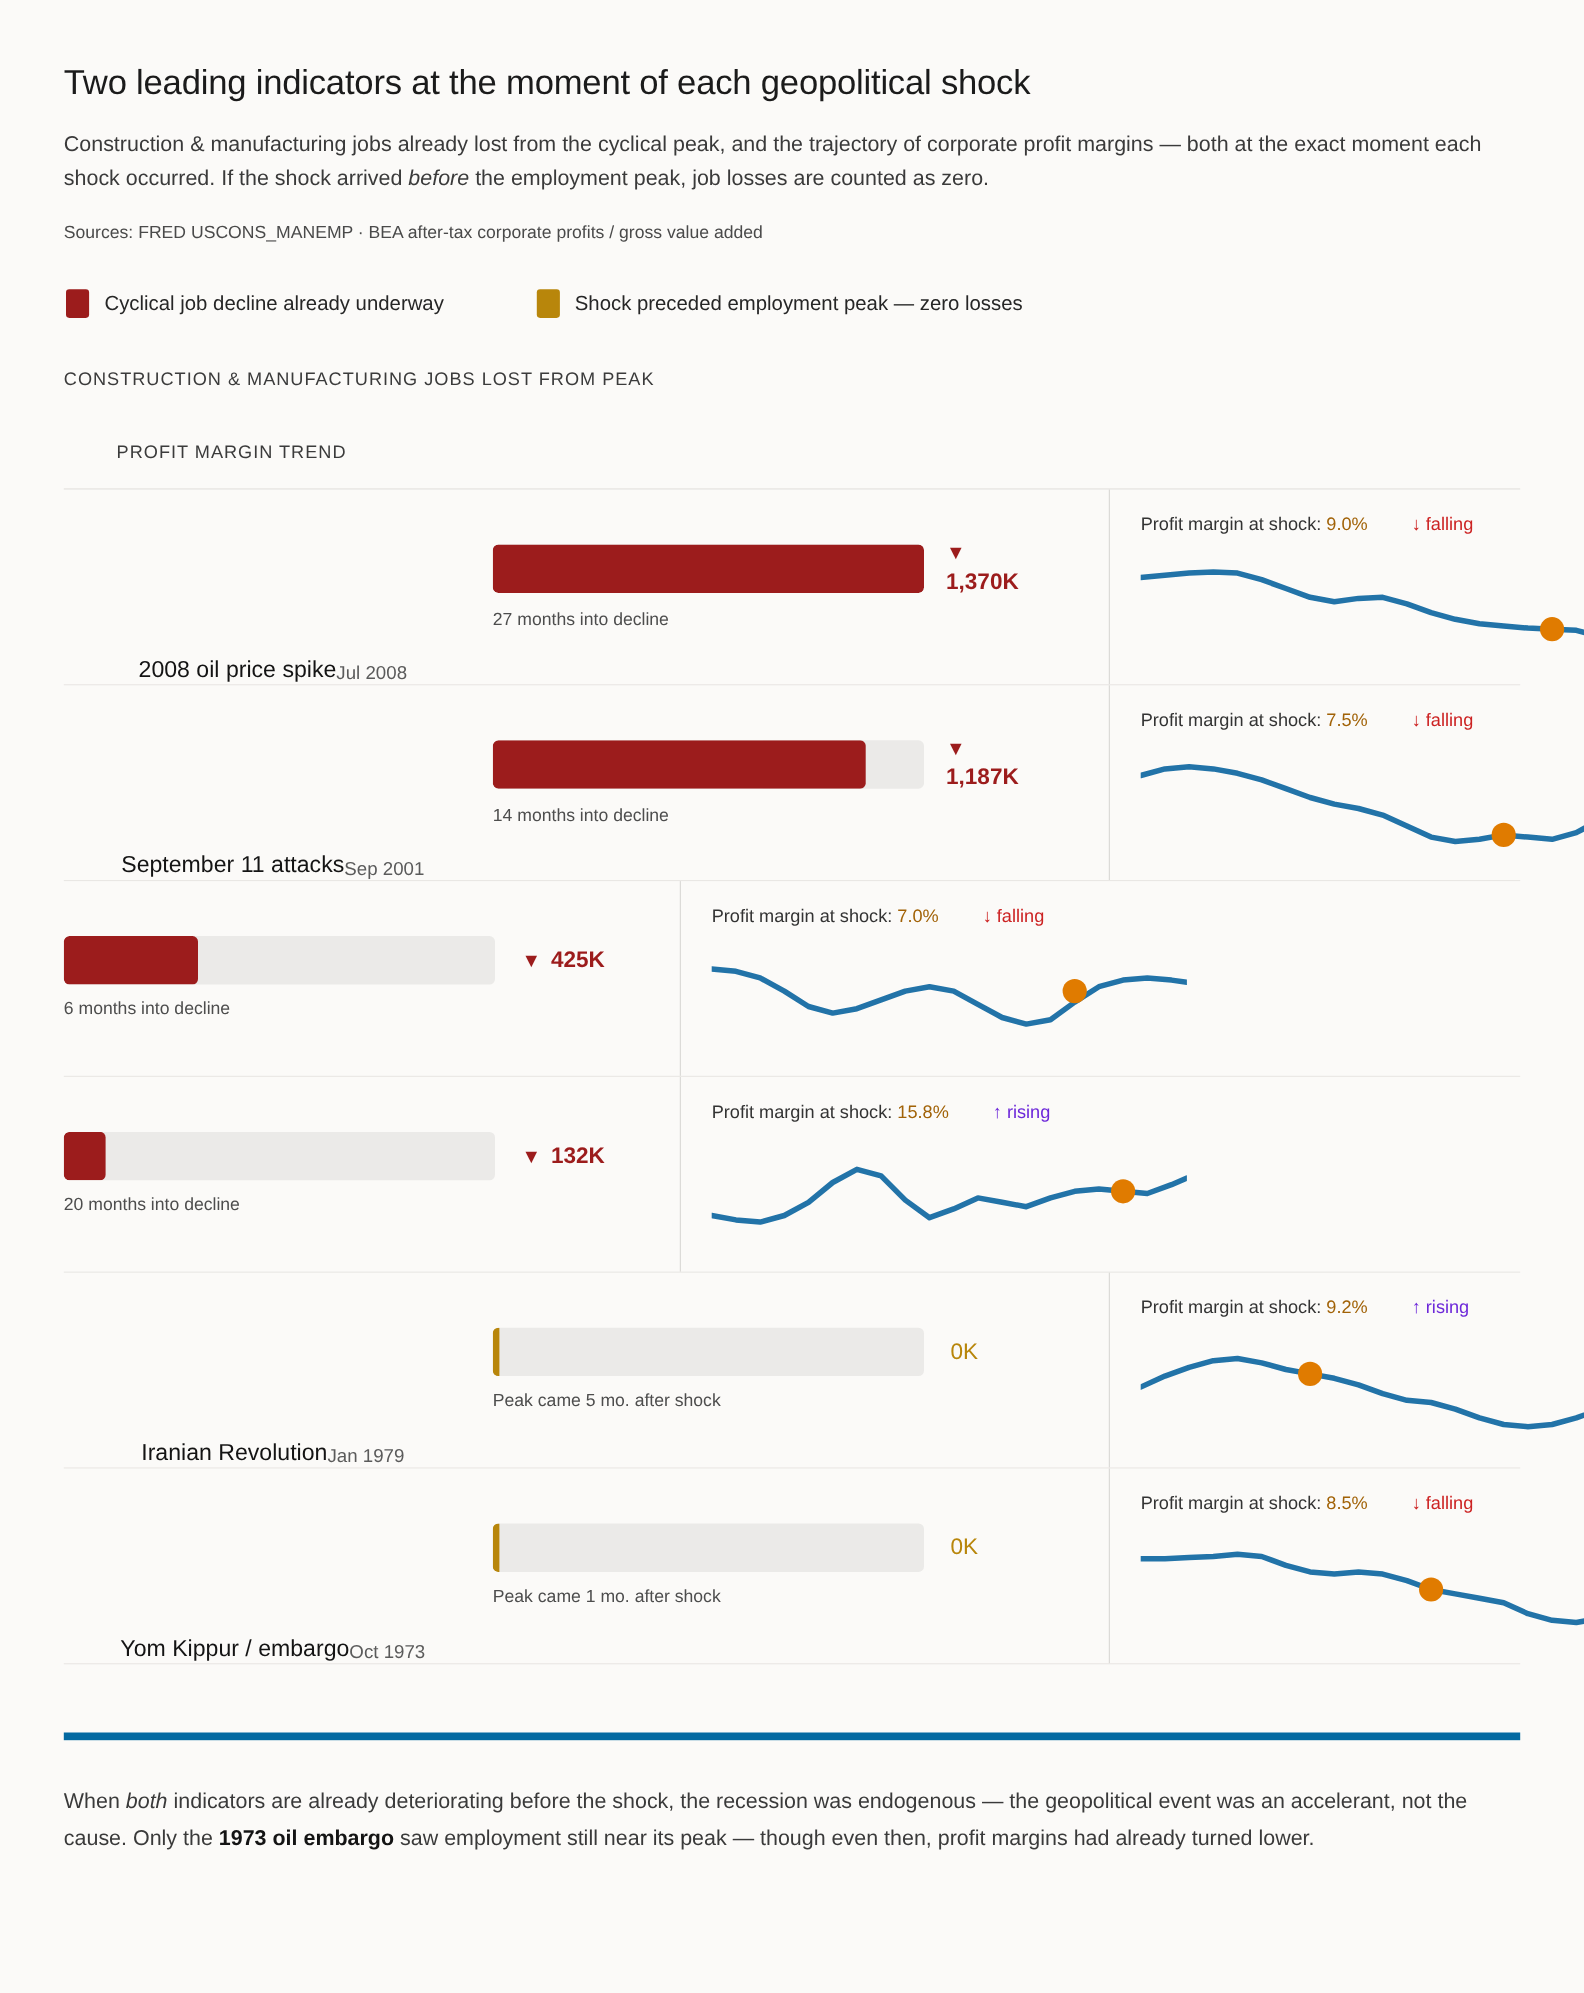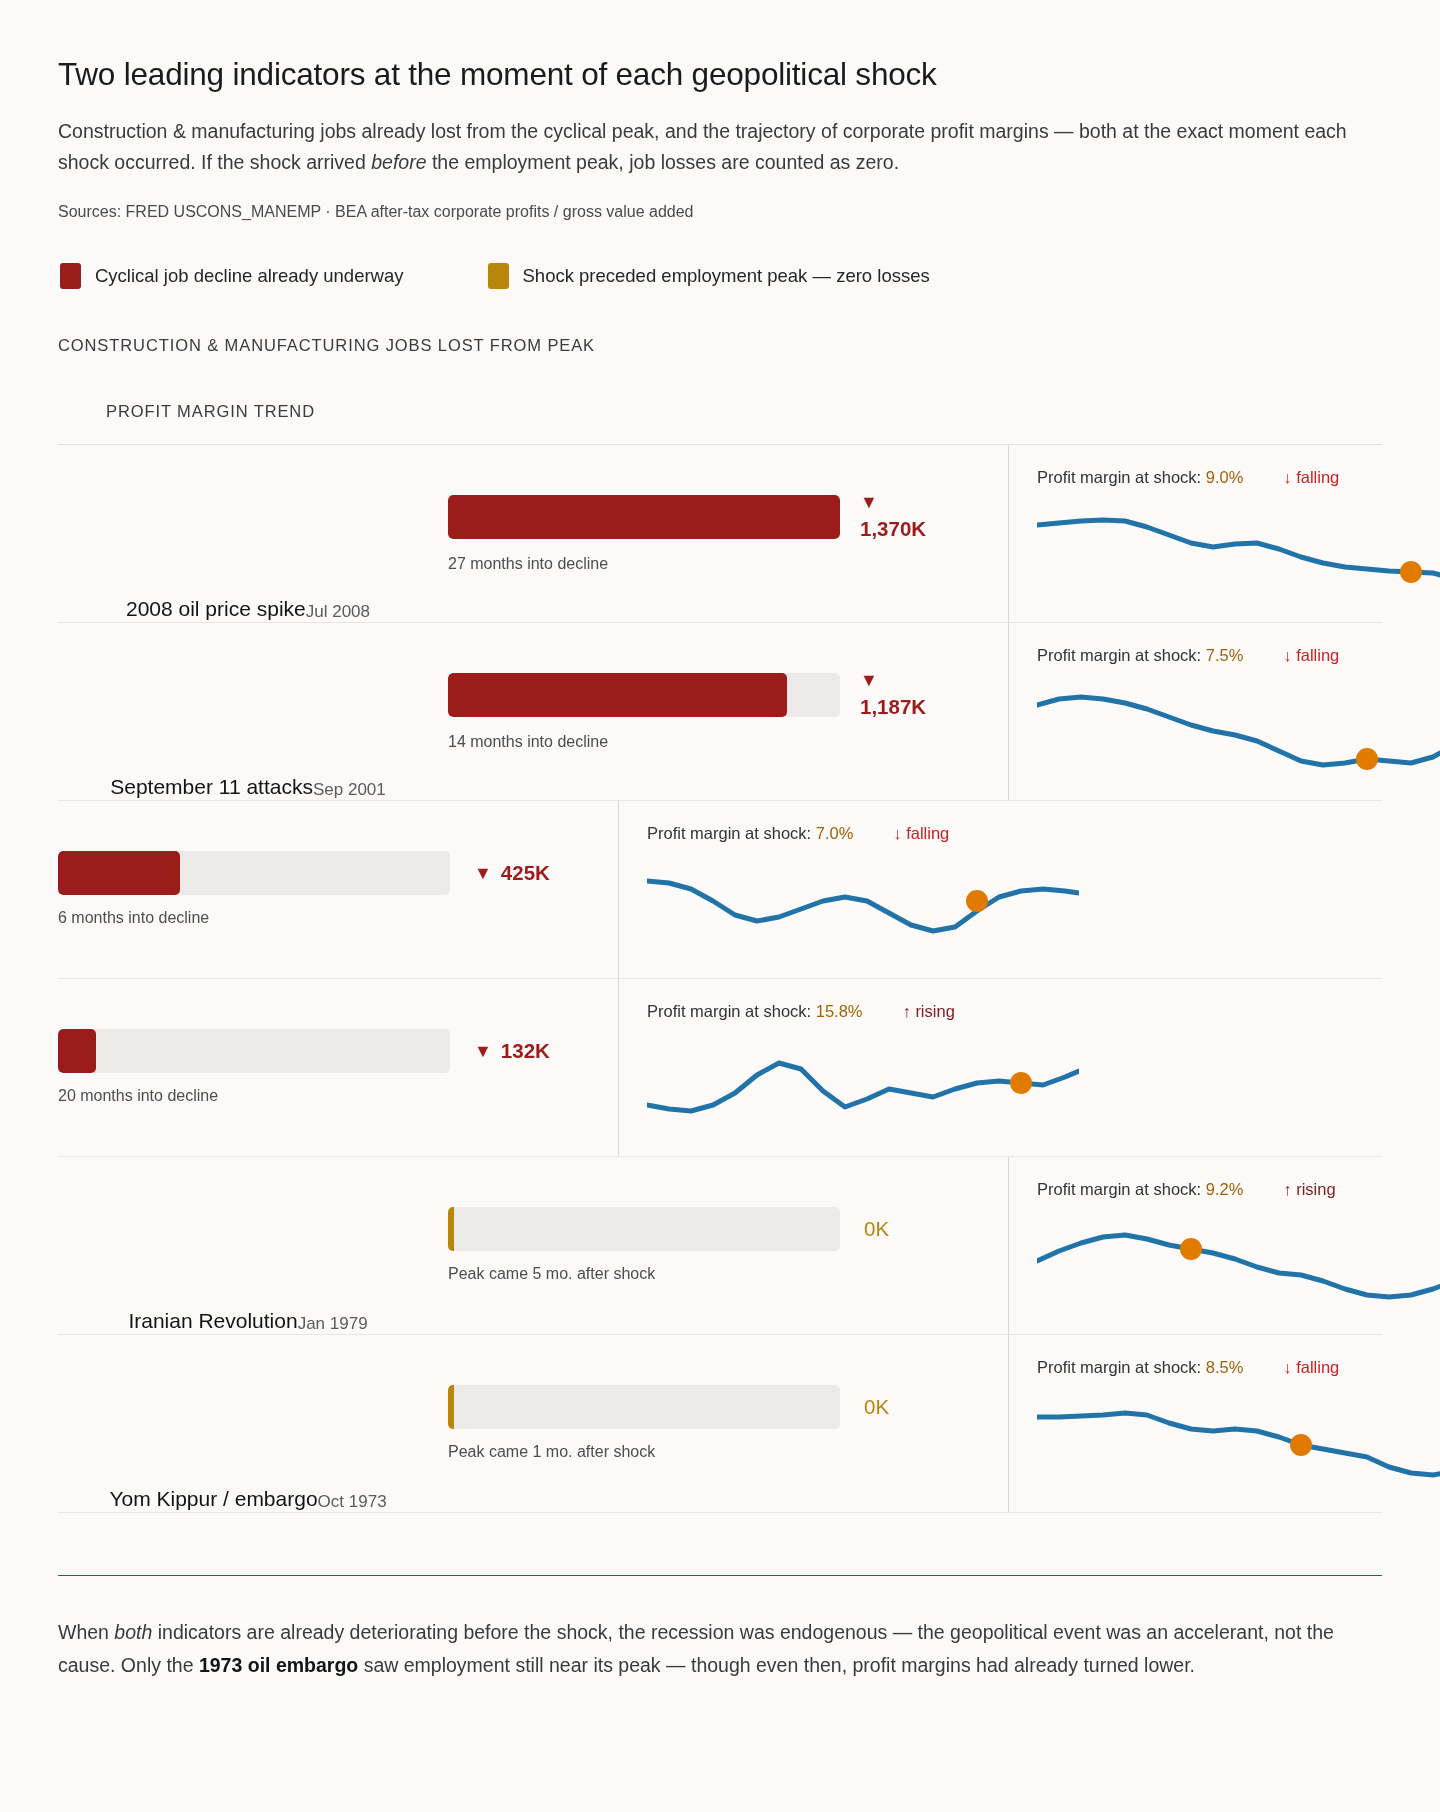--- a/index.html
+++ b/index.html
@@ -103,28 +103,28 @@
     display:flex;
     flex-direction:column;
     justify-content:center;
     box-sizing:border-box;
   }
   .margin-head{display:flex;align-items:baseline;}
   .mh-text{font-size:16.5px;color:#333;}
   .mh-text b{font-weight:400;color:#a16207;}
   .mh-trend{font-size:16.5px;margin-left:40px;white-space:nowrap;}
   .mh-trend.falling{color:#cc2222;}
-  .mh-trend.rising{color:#7f1d1d;}
+  .mh-trend.rising{color:#6d28d9;}
   .spark{margin-top:12px;display:block;}
 
   
   .footer{
     margin-top:62px;
     padding:40px 0 52px 0;
-    border-top:1px solid #0369a1;
+    border-top:7px solid #0369a1;
     font-size:19.5px;
     line-height:1.72;
     color:#3a3a3a;
     max-width:1330px;
   }
   .footer i{font-style:italic;}
   .footer b{font-weight:700;color:#141414;}
 </style>
 </head>
 <body>

